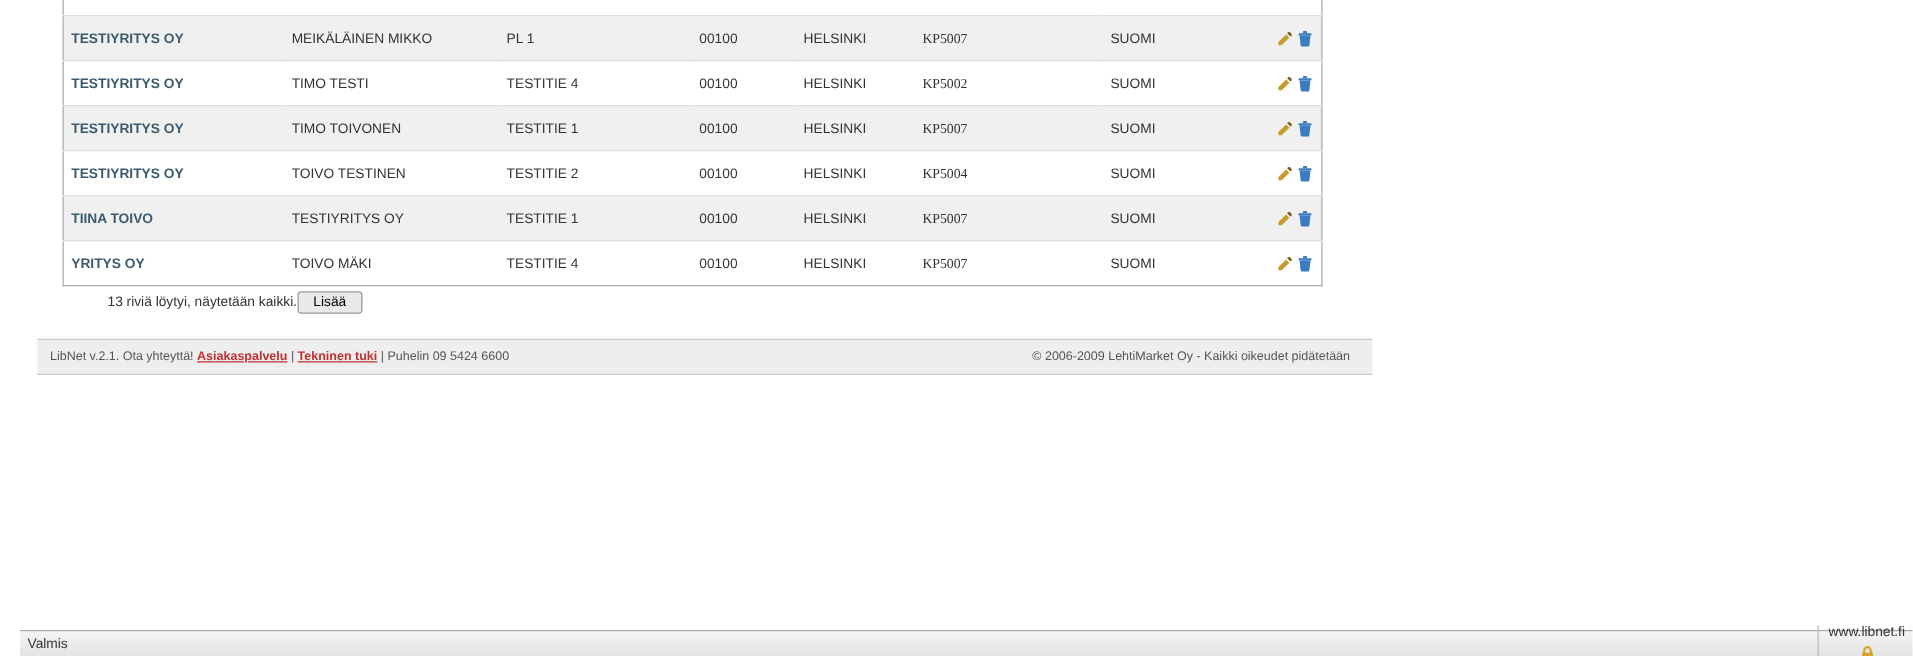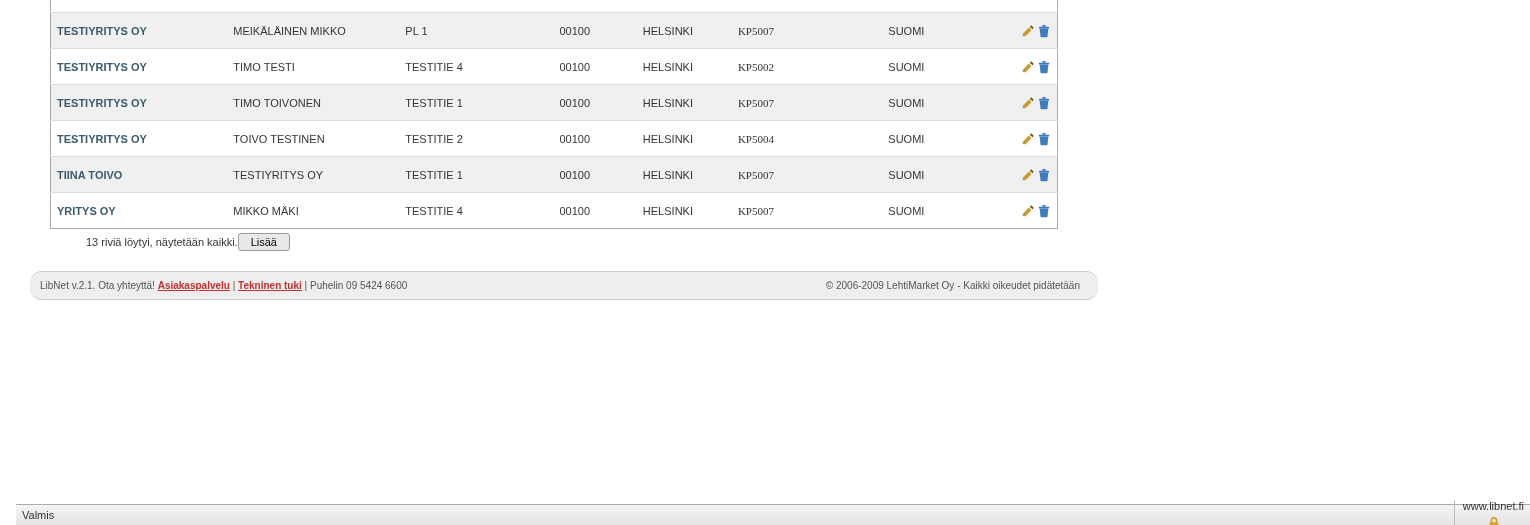--- a/index.html
+++ b/index.html
@@ -72,21 +72,20 @@
     width: 1040px;
     border-top: 1px solid #ccc;
     border-bottom: 1px solid #ccc;
     background: #eeeeee;
     padding: 8px 18px 8px 10px;
     font-size: 10px;
     color: #555;
     display: flex;
     justify-content: space-between;
     align-items: center;
-    border-radius: 12px;
   }
   .footer a.flink {
     color: #c03030;
     font-weight: bold;
     text-decoration: underline;
     cursor: pointer;
   }
   .statusbar {
     position: fixed;
     bottom: 0;
@@ -214,21 +213,21 @@
                 <path fill="#c79b2d" d="M2 11l7-7 3 3-7 7H2v-3z"></path>
                 <path fill="#7a5d12" d="M10 3l1-1a1 1 0 0 1 1.4 0l1.6 1.6a1 1 0 0 1 0 1.4l-1 1-3-3z"></path>
               </svg></span><span class="icon"><svg viewBox="0 0 16 16">
                 <path fill="#3b7bbf" d="M3 5h10l-1 9a1 1 0 0 1-1 1H5a1 1 0 0 1-1-1L3 5z"></path>
                 <rect fill="#3b7bbf" x="2" y="3" width="12" height="2" rx="1"></rect>
                 <rect fill="#3b7bbf" x="6" y="1" width="4" height="2" rx="1"></rect>
               </svg></span></td>
         </tr>
         <tr class="odd">
           <td class="col0"><a href="#" class="link">YRITYS OY</a></td>
-          <td class="col1">MIKKO MÄKI</td>
+          <td class="col1">TOIVO MÄKI</td>
           <td class="col2">TESTITIE 4</td>
           <td class="col3">00100</td>
           <td class="col4">HELSINKI</td>
           <td class="col5">KP5007</td>
           <td class="col6">SUOMI</td>
           <td class="col-actions"><span class="icon"><svg viewBox="0 0 16 16">
                 <path fill="#c79b2d" d="M2 11l7-7 3 3-7 7H2v-3z"></path>
                 <path fill="#7a5d12" d="M10 3l1-1a1 1 0 0 1 1.4 0l1.6 1.6a1 1 0 0 1 0 1.4l-1 1-3-3z"></path>
               </svg></span><span class="icon"><svg viewBox="0 0 16 16">
                 <path fill="#3b7bbf" d="M3 5h10l-1 9a1 1 0 0 1-1 1H5a1 1 0 0 1-1-1L3 5z"></path>

